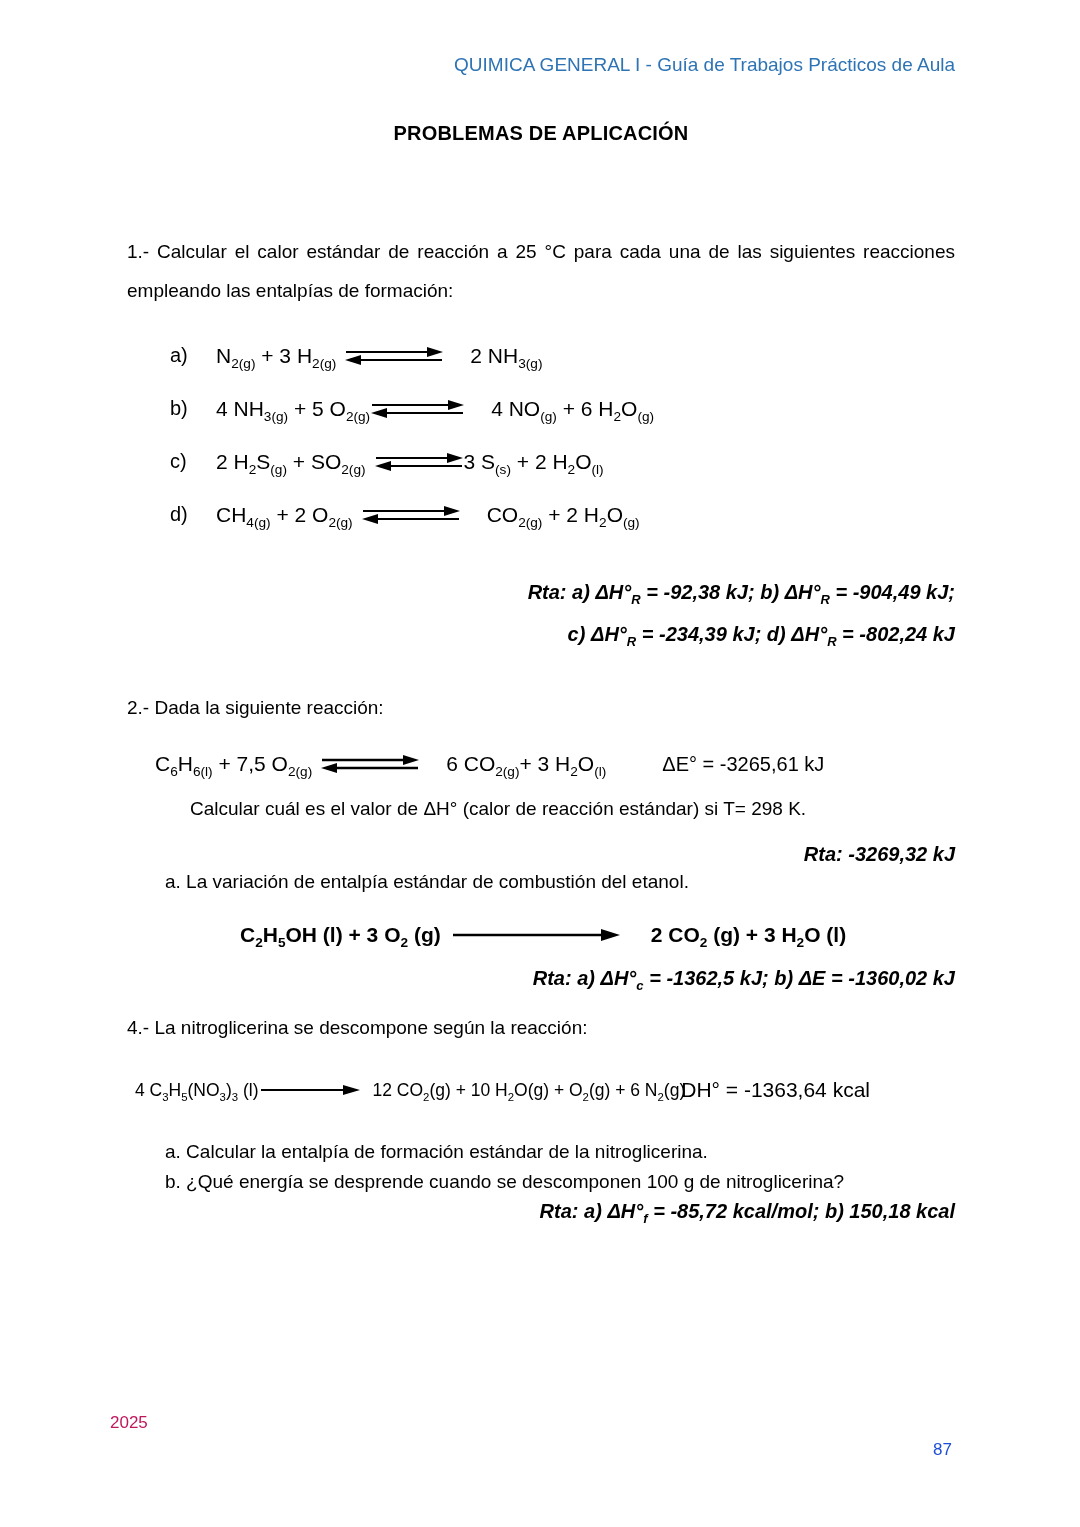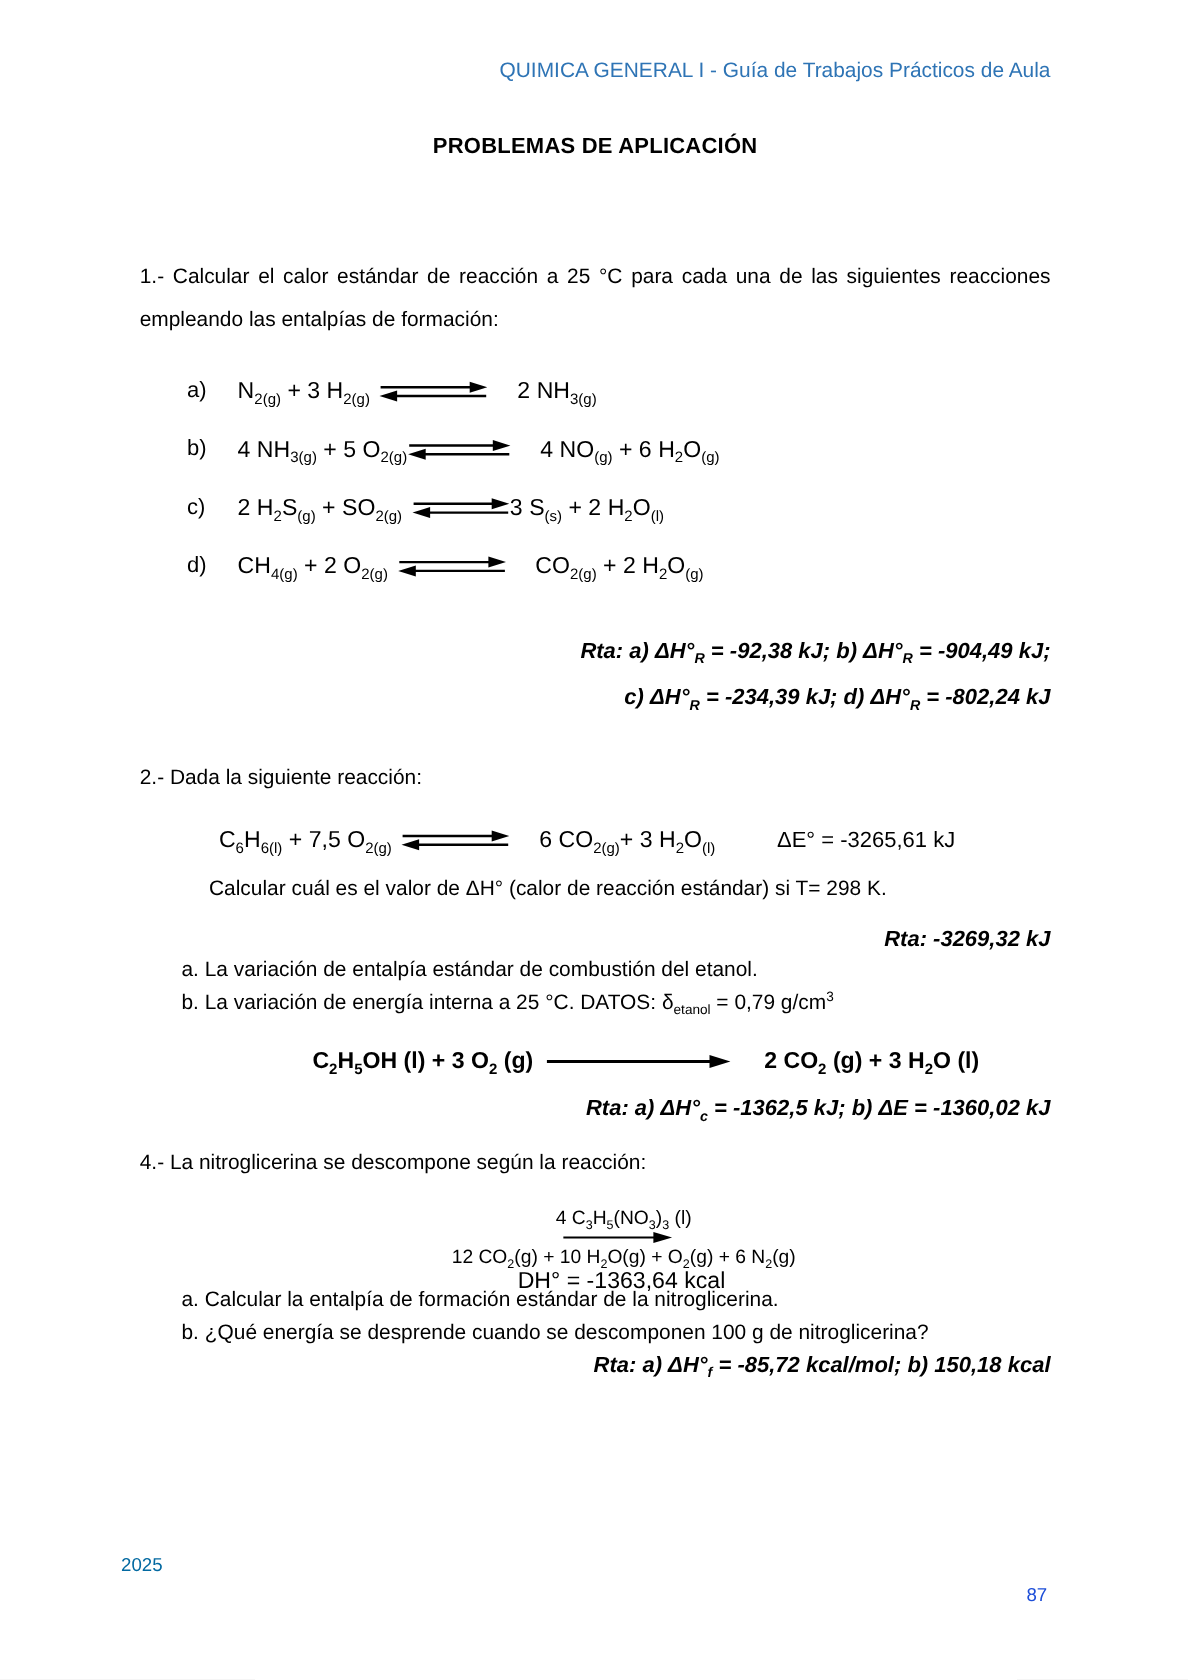--- a/index.html
+++ b/index.html
@@ -30,35 +30,35 @@
   .eq-gap-l{margin-left:8px;}
   .eq-gap-r{margin-right:26px;}
 
   .rta{font-weight:bold;font-style:italic;font-size:20px;text-align:right;}
   .rta1{margin-top:30px;line-height:42px;}
   .rta2{margin-top:10px;line-height:26px;}
   .rta3{margin-top:6px;line-height:26px;}
   .rta4{margin-top:0;line-height:28px;}
 
   .p2-stmt{margin-top:40px;line-height:26px;}
-  .eqrow{display:flex;align-items:center;font-size:21px;margin-left:44px;}
+  .eqrow{display:flex;align-items:center;font-size:21px;}
   .p2-eq{margin-top:12px;height:48px;padding-left:28px;}
   .p2-energy{margin-left:56px;font-size:20px;}
   .p2-q{margin-top:8px;padding-left:63px;font-size:19px;line-height:26px;text-align:left;}
 
   .p3-stmt{margin-top:46px;line-height:33px;}
   .subitem{padding-left:38px;font-size:19px;line-height:30px;}
   .p3-eq{margin-top:14px;height:48px;padding-left:113px;font-weight:bold;}
 
   .p4-stmt{margin-top:24px;line-height:26px;}
-  .p4-eq{margin-top:26px;height:46px;padding-left:8px;font-size:17.5px;flex-direction:column;}
+  .p4-eq{margin-top:26px;height:46px;padding-left:8px;font-size:17.5px;}
   .p4-energy{margin-left:-4px;font-size:21px;}
   .p4-items{margin-top:24px;}
 
-  .footer-year{position:absolute;left:110px;top:1413px;font-size:17px;color:#0369a1;}
+  .footer-year{position:absolute;left:110px;top:1413px;font-size:17px;color:#be185d;}
   .footer-page{position:absolute;right:128px;top:1440px;font-size:17px;color:#1d4ed8;}
 </style>
 </head>
 <body>
 
 <div class="page">
   <div class="content">
 
     <div class="header">QUIMICA GENERAL I - Guía de Trabajos Prácticos de Aula</div>
 
@@ -130,21 +130,20 @@
         </svg>
       <span>6 CO<sub>2(g)</sub>+ 3 H<sub>2</sub>O<sub>(l)</sub></span>
       <span class="p2-energy">ΔE° = -3265,61 kJ</span>
     </div>
 
     <p class="stmt p2-q">Calcular cuál es el valor de ΔH° (calor de reacción estándar) si T= 298 K.</p>
 
     <div class="rta rta2">Rta: -3269,32 kJ</div>
 
     <div class="subitem">a. La variación de entalpía estándar de combustión del etanol.</div>
-    <div class="subitem">b. La variación de energía interna a 25 °C. DATOS: δ<sub>etanol</sub> = 0,79 g/cm<sup>3</sup></div>
 
     <div class="eqrow p3-eq">
       <span>C<sub>2</sub>H<sub>5</sub>OH (l) + 3 O<sub>2</sub> (g)</span>
       <svg class="arrow" style="margin:0 30px 0 12px" width="168" height="16" viewBox="0 0 168 16">
           <line x1="0" y1="8" x2="150" y2="8" stroke="#000" stroke-width="2.6"></line>
           <polygon points="148,2 167,8 148,14" fill="#000"></polygon>
         </svg>
       <span>2 CO<sub>2</sub> (g) + 3 H<sub>2</sub>O (l)</span>
     </div>
 

